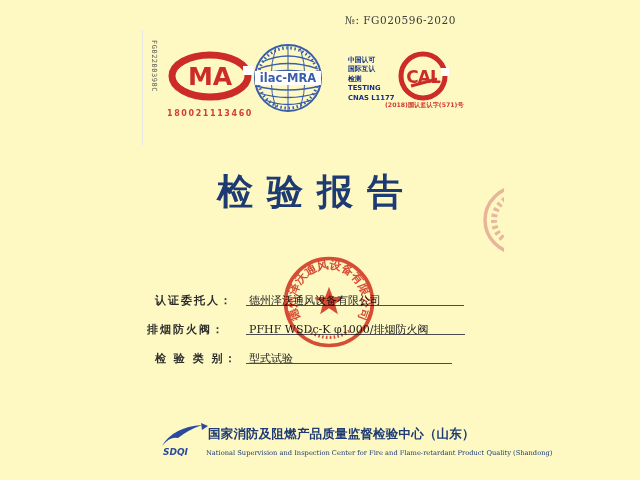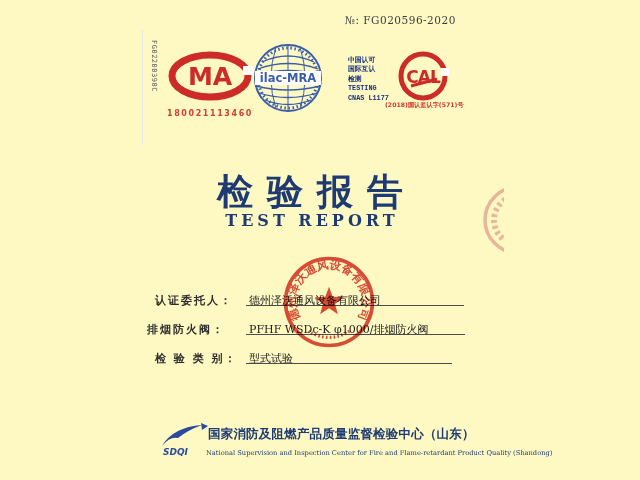--- a/index.html
+++ b/index.html
@@ -11,21 +11,21 @@
   #report-no{left:345px;top:14px;font-family:"DejaVu Serif",serif;font-size:10.5px;color:#3c3c3c;letter-spacing:0.5px;}
   #side-code{left:150px;top:40px;writing-mode:vertical-rl;font-size:7px;color:#5a5a5a;letter-spacing:0.5px;
              font-family:"DejaVu Sans Mono",monospace;}
   #page-edge{left:142px;top:30px;width:1px;height:115px;background:#e7e7e4;}
 
   
   #cma-block{left:167px;top:50px;width:86px;text-align:center;}
   #cma-number{font-size:8px;color:#d04038;letter-spacing:1.6px;margin-top:1px;font-weight:bold;}
   #ilac-block{left:252px;top:42px;}
   #cnas-block{left:287px;top:58px;}
-  #cnas-lines{left:348px;top:56px;color:#16307f;font-size:6.8px;font-weight:bold;line-height:9.4px;font-family:Liberation Mono, monospace;}
+  #cnas-lines{left:348px;top:56px;color:#16307f;font-size:6.8px;font-weight:bold;line-height:9.4px;}
   #cal-block{left:397px;top:50px;}
   #cal-caption{left:385px;top:101px;font-size:6.2px;color:#d03a30;font-weight:bold;}
 
   
   #title-zh{left:140px;top:168px;width:340px;text-align:center;font-size:36px;font-weight:bold;
             color:#1e3a72;letter-spacing:14px;text-indent:14px;}
   #title-en{left:140px;top:211px;width:340px;text-align:center;font-family:"DejaVu Serif",serif;
             font-size:16px;font-weight:bold;color:#1e3a72;letter-spacing:4px;text-indent:4px;}
 
   
@@ -95,21 +95,20 @@
     <svg width="52" height="52" viewBox="0 0 52 52">
       <circle cx="26" cy="26" r="22" fill="none" stroke="#cc2b28" stroke-width="5"></circle>
       <rect x="44" y="18" width="8" height="8" fill="#fefefe"></rect>
       <text x="26" y="33" text-anchor="middle" font-size="17" font-weight="bold" fill="#cc2b28" font-family="DejaVu Sans, sans-serif" letter-spacing="-1">CAL</text>
       <path d="M14,36 L40,29" stroke="#cc2b28" stroke-width="3"></path>
     </svg>
   </div>
   <div class="abs" id="cal-caption">(2018)国认监认字(571)号</div>
 
   <div class="abs" id="title-zh">检验报告</div>
-  <div class="abs" id="title-en">TEST REPORT</div>
 
   <svg class="abs" id="stamp-partial" width="30" height="78" viewBox="0 0 30 78" opacity="0.55">
     <circle cx="44" cy="38" r="33" fill="none" stroke="#d77f7a" stroke-width="3.5"></circle>
     <circle cx="44" cy="38" r="24" fill="none" stroke="#d4837e" stroke-width="6" stroke-dasharray="3,3"></circle>
   </svg>
 
   <div class="abs form-label" id="label-1">认证委托人：</div>
   <div class="abs form-value" id="value-1">德州泽沃通风设备有限公司</div>
   <div class="abs rule" id="rule-1"></div>
 

